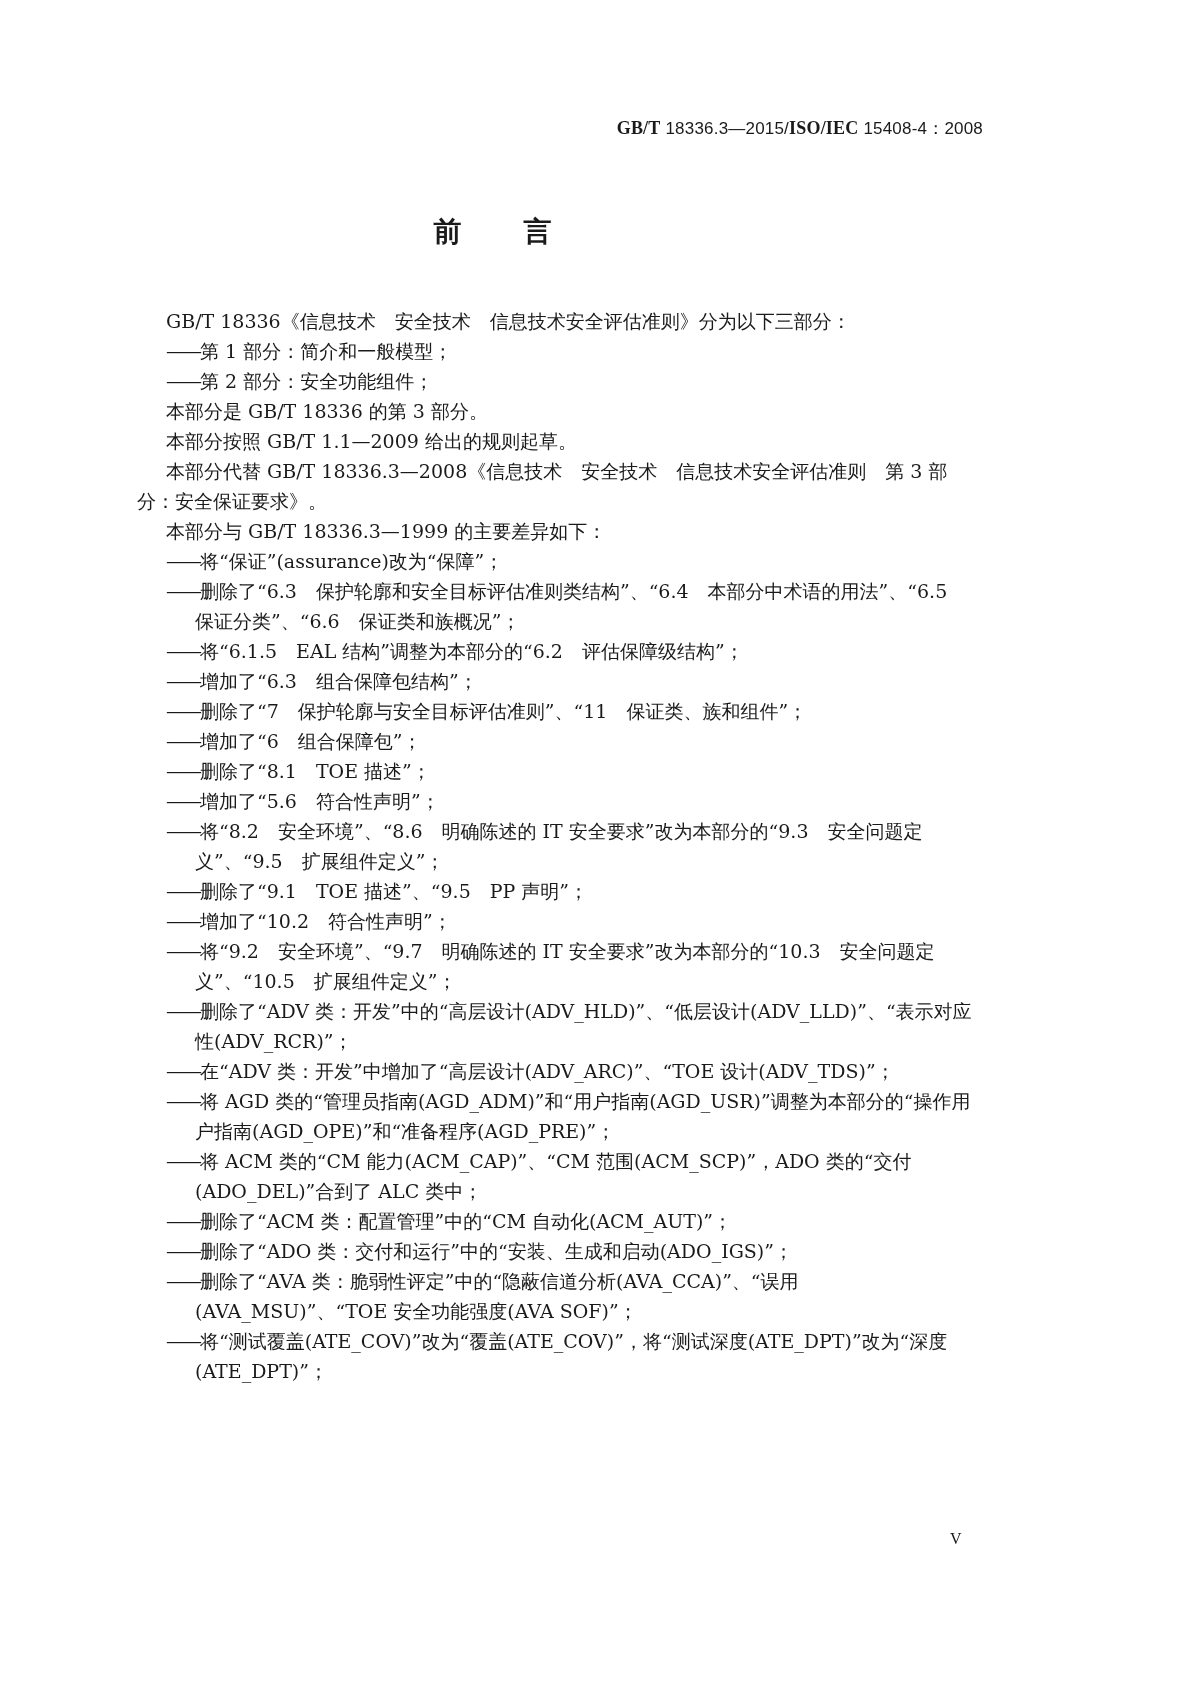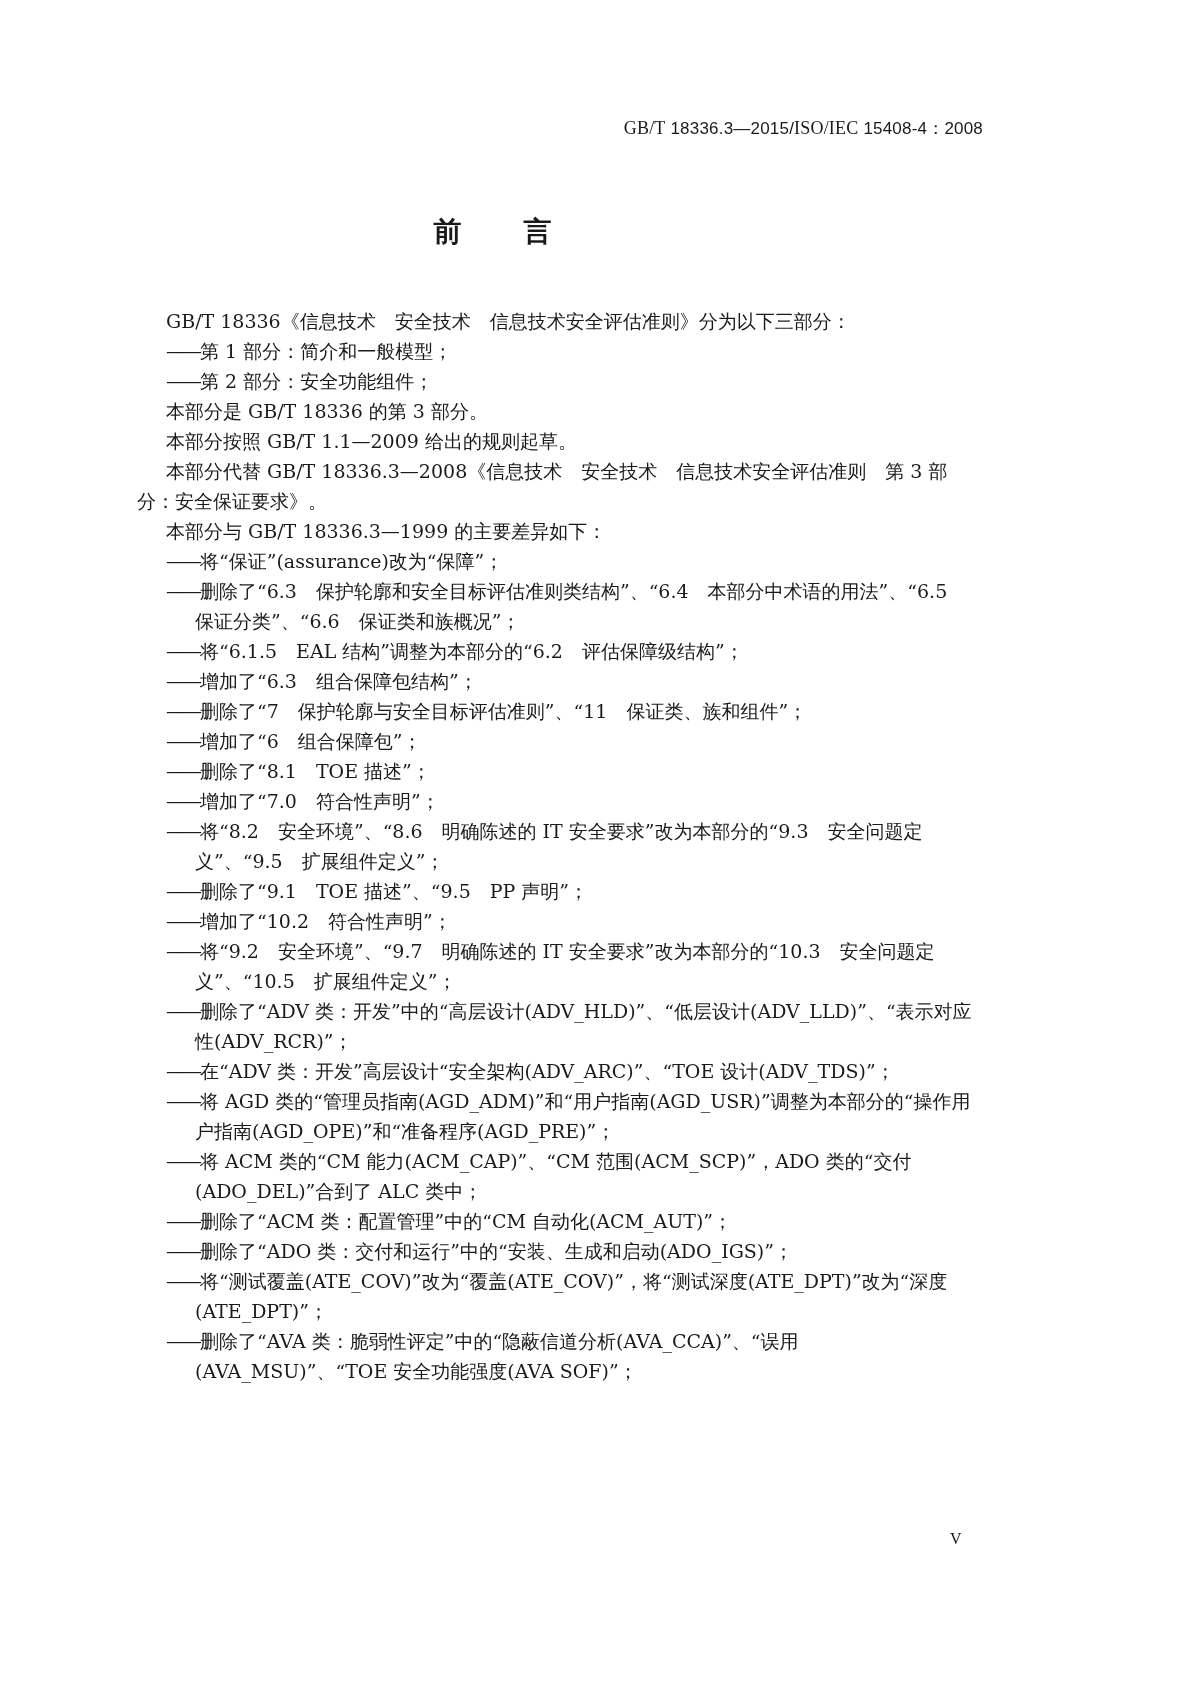--- a/index.html
+++ b/index.html
@@ -6,21 +6,21 @@
   body {
     width: 1191px; height: 1684px; position: relative; overflow: hidden;
     font-family: "DejaVu Serif", "Liberation Serif", serif;
     color: #1a1a1a;
   }
   .header {
     position: absolute; top: 117px; right: 208px;
     font-size: 17px; white-space: nowrap; letter-spacing: 0.2px;
     font-family: "Liberation Sans", "DejaVu Sans", sans-serif;
   }
-  .header .bold { font-family: "Liberation Serif", serif; font-weight: normal; font-size: 18px; }
+  .header .bold { font-family: "Liberation Serif", serif; font-weight: bold; font-size: 18px; }
   .title {
     position: absolute; top: 213px; left: 0; width: 985px; text-align: center;
     font-size: 28px; font-family: "DejaVu Sans", sans-serif; font-weight: bold;
     letter-spacing: 0;
   }
   .title span { display: inline-block; }
   .title .gap { width: 62px; }
   .body {
     position: absolute; top: 306px; left: 137px; width: 846px;
     font-size: 19px; line-height: 30px;
@@ -52,28 +52,28 @@
     <div class="p"><span>本部分按照 GB/T 1.1—2009 给出的规则起草。</span></div>
     <div class="p"><span>本部分代替 GB/T 18336.3—2008《信息技术　安全技术　信息技术安全评估准则　第 3 部分：安全保证要求》。</span></div>
     <div class="p"><span>本部分与 GB/T 18336.3—1999 的主要差异如下：</span></div>
     <div class="li"><span class="dash">——</span><span>将“保证”(assurance)改为“保障”；</span></div>
     <div class="li"><span class="dash">——</span><span>删除了“6.3　保护轮廓和安全目标评估准则类结构”、“6.4　本部分中术语的用法”、“6.5　保证分类”、“6.6　保证类和族概况”；</span></div>
     <div class="li"><span class="dash">——</span><span>将“6.1.5　EAL 结构”调整为本部分的“6.2　评估保障级结构”；</span></div>
     <div class="li"><span class="dash">——</span><span>增加了“6.3　组合保障包结构”；</span></div>
     <div class="li"><span class="dash">——</span><span>删除了“7　保护轮廓与安全目标评估准则”、“11　保证类、族和组件”；</span></div>
     <div class="li"><span class="dash">——</span><span>增加了“6　组合保障包”；</span></div>
     <div class="li"><span class="dash">——</span><span>删除了“8.1　TOE 描述”；</span></div>
-    <div class="li"><span class="dash">——</span><span>增加了“7.0　符合性声明”；</span></div>
+    <div class="li"><span class="dash">——</span><span>增加了“5.6　符合性声明”；</span></div>
     <div class="li"><span class="dash">——</span><span>将“8.2　安全环境”、“8.6　明确陈述的 IT 安全要求”改为本部分的“9.3　安全问题定义”、“9.5　扩展组件定义”；</span></div>
     <div class="li"><span class="dash">——</span><span>删除了“9.1　TOE 描述”、“9.5　PP 声明”；</span></div>
     <div class="li"><span class="dash">——</span><span>增加了“10.2　符合性声明”；</span></div>
     <div class="li"><span class="dash">——</span><span>将“9.2　安全环境”、“9.7　明确陈述的 IT 安全要求”改为本部分的“10.3　安全问题定义”、“10.5　扩展组件定义”；</span></div>
     <div class="li"><span class="dash">——</span><span>删除了“ADV 类：开发”中的“高层设计(ADV_HLD)”、“低层设计(ADV_LLD)”、“表示对应性(ADV_RCR)”；</span></div>
-    <div class="li"><span class="dash">——</span><span>在“ADV 类：开发”高层设计“安全架构(ADV_ARC)”、“TOE 设计(ADV_TDS)”；</span></div>
+    <div class="li"><span class="dash">——</span><span>在“ADV 类：开发”中增加了“高层设计(ADV_ARC)”、“TOE 设计(ADV_TDS)”；</span></div>
     <div class="li"><span class="dash">——</span><span>将 AGD 类的“管理员指南(AGD_ADM)”和“用户指南(AGD_USR)”调整为本部分的“操作用户指南(AGD_OPE)”和“准备程序(AGD_PRE)”；</span></div>
     <div class="li"><span class="dash">——</span><span>将 ACM 类的“CM 能力(ACM_CAP)”、“CM 范围(ACM_SCP)”，ADO 类的“交付(ADO_DEL)”合到了 ALC 类中；</span></div>
     <div class="li"><span class="dash">——</span><span>删除了“ACM 类：配置管理”中的“CM 自动化(ACM_AUT)”；</span></div>
     <div class="li"><span class="dash">——</span><span>删除了“ADO 类：交付和运行”中的“安装、生成和启动(ADO_IGS)”；</span></div>
+    <div class="li"><span class="dash">——</span><span>删除了“AVA 类：脆弱性评定”中的“隐蔽信道分析(AVA_CCA)”、“误用(AVA_MSU)”、“TOE 安全功能强度(AVA SOF)”；</span></div>
     <div class="li"><span class="dash">——</span><span>将“测试覆盖(ATE_COV)”改为“覆盖(ATE_COV)”，将“测试深度(ATE_DPT)”改为“深度(ATE_DPT)”；</span></div>
-    <div class="li"><span class="dash">——</span><span>删除了“AVA 类：脆弱性评定”中的“隐蔽信道分析(AVA_CCA)”、“误用(AVA_MSU)”、“TOE 安全功能强度(AVA SOF)”；</span></div>
   </div>
 
 <div class="page-num">V</div>
 
 </body></html>

